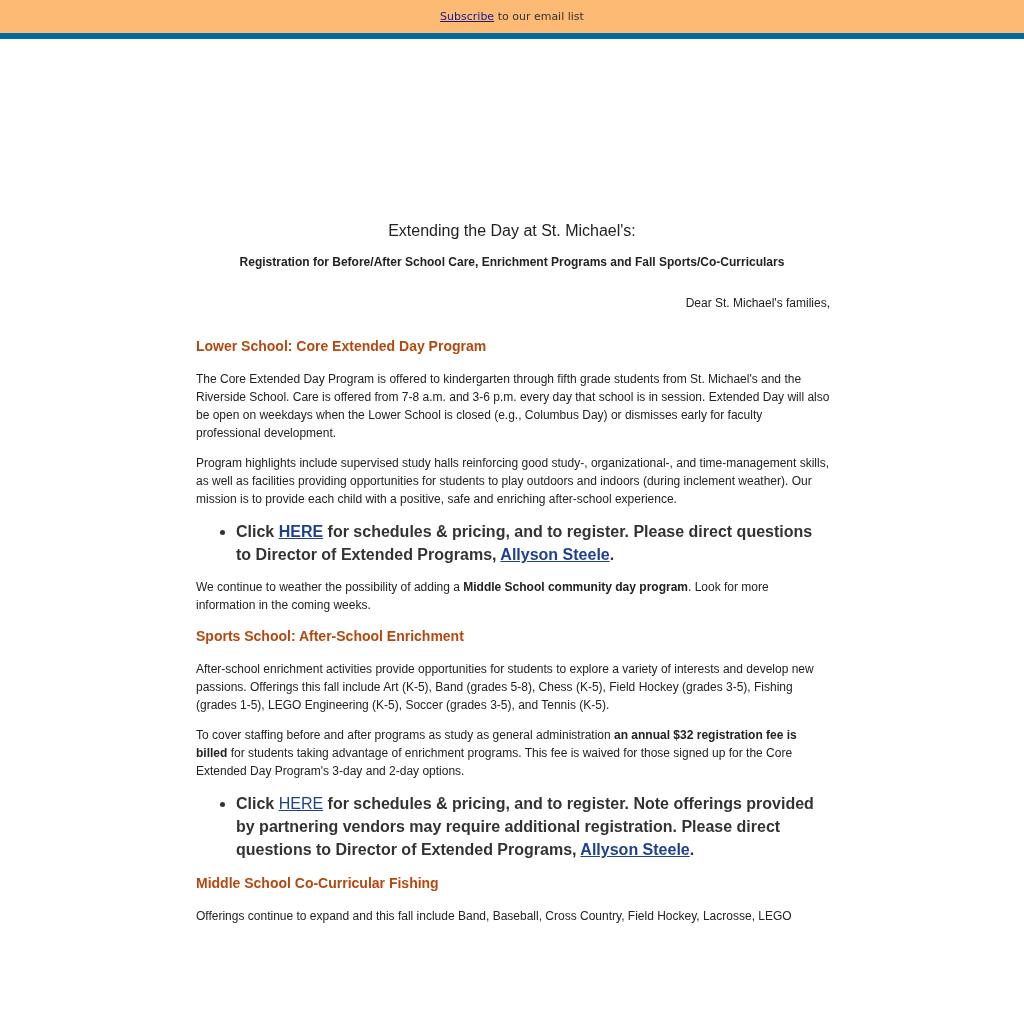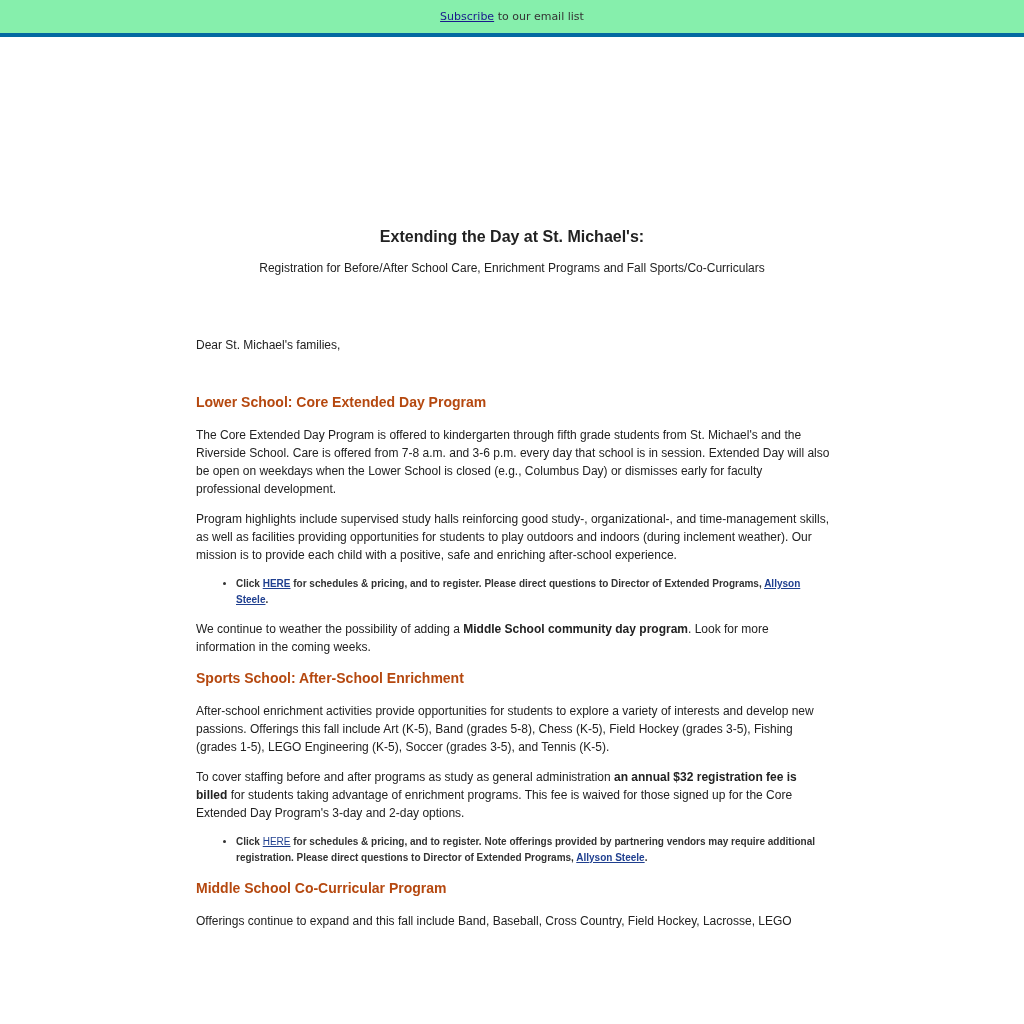--- a/index.html
+++ b/index.html
@@ -9,84 +9,84 @@
       width: 1024px;
       height: 1024px;
       overflow: hidden;
     }
     body {
       font-family: "Liberation Sans", sans-serif;
       color: #222222;
     }
     .topbar {
       height: 33px;
-      background: #86efac;
-      border-bottom: 4px solid #0369a1;
+      background: #fdba74;
+      border-bottom: 6px solid #0369a1;
       text-align: center;
       font-family: "DejaVu Sans", sans-serif;
       font-size: 11px;
       color: #333333;
       line-height: 33px;
     }
     .topbar a {
       color: #1a1a8c;
       text-decoration: underline;
     }
     .hero-space {
       height: 180px;
     }
     .content {
       width: 634px;
       margin-left: 196px;
     }
     .title {
       text-align: center;
       font-size: 16px;
-      font-weight: bold;
+      font-weight: normal;
       color: #222222;
-      margin: 10px 0 0 0;
+      margin: 2px 0 0 0;
       width: 632px;
       line-height: 20px;
     }
     .subtitle {
       text-align: center;
       font-size: 12px;
-      font-weight: normal;
+      font-weight: bold;
       color: #222222;
       margin: 13px 0 0 0;
       width: 632px;
       line-height: 16px;
     }
     p {
       font-size: 12px;
       line-height: 18px;
       margin: 0 0 12px 0;
       color: #222222;
     }
-    .greeting { margin-top: 60px; }
+    .greeting { margin-top: 24px; text-align: right; }
     a.link-bold {
       color: #1f3f8f;
       text-decoration: underline;
       font-weight: bold;
     }
     h2 {
       color: #b5480f;
       font-size: 14px;
       font-weight: bold;
       margin: 0 0 14px 0;
       line-height: 20px;
     }
-    .section-first { margin-top: 38px; }
+    .section-first { margin-top: 24px; }
     ul.cta {
       margin: 4px 0 12px 0;
       padding-left: 40px;
-      font-size: 10px;
+      font-size: 16px;
       font-weight: bold;
       color: #333333;
-      line-height: 16px;
+      line-height: 23px;
     }
     ul.cta li { margin: 0; }
     .cta .here-plain {
       color: #1f3f8f;
       font-weight: normal;
       text-decoration: underline;
     }
     .cut {
       margin-top: 2px;
     }
@@ -122,15 +122,15 @@
   <p>After-school enrichment activities provide opportunities for students to explore a variety of interests and develop new passions. Offerings this fall include Art (K-5), Band (grades 5-8), Chess (K-5), Field Hockey (grades 3-5), Fishing (grades 1-5), LEGO Engineering (K-5), Soccer (grades 3-5), and Tennis (K-5).</p>
   <p>
     <span>To cover staffing before and after programs as study as general administration </span><strong>an annual $32 registration fee is billed</strong><span> for students taking advantage of enrichment programs. This fee is waived for those signed up for the Core Extended Day Program's 3-day and 2-day options.</span>
   </p>
   <ul class="cta">
     <li>
       <span>Click </span><a href="#" class="here-plain">HERE</a><span> for schedules &amp; pricing, and to register. Note offerings provided by partnering vendors may require additional registration.  Please direct questions to Director of Extended Programs, </span><a href="#" class="link-bold">Allyson Steele</a><span>.</span>
     </li>
   </ul>
 
-  <h2>Middle School Co-Curricular Program</h2>
+  <h2>Middle School Co-Curricular Fishing</h2>
   <p class="cut">Offerings continue to expand and this fall include Band, Baseball, Cross Country, Field Hockey, Lacrosse, LEGO</p>
 </div>
 
 </body></html>

